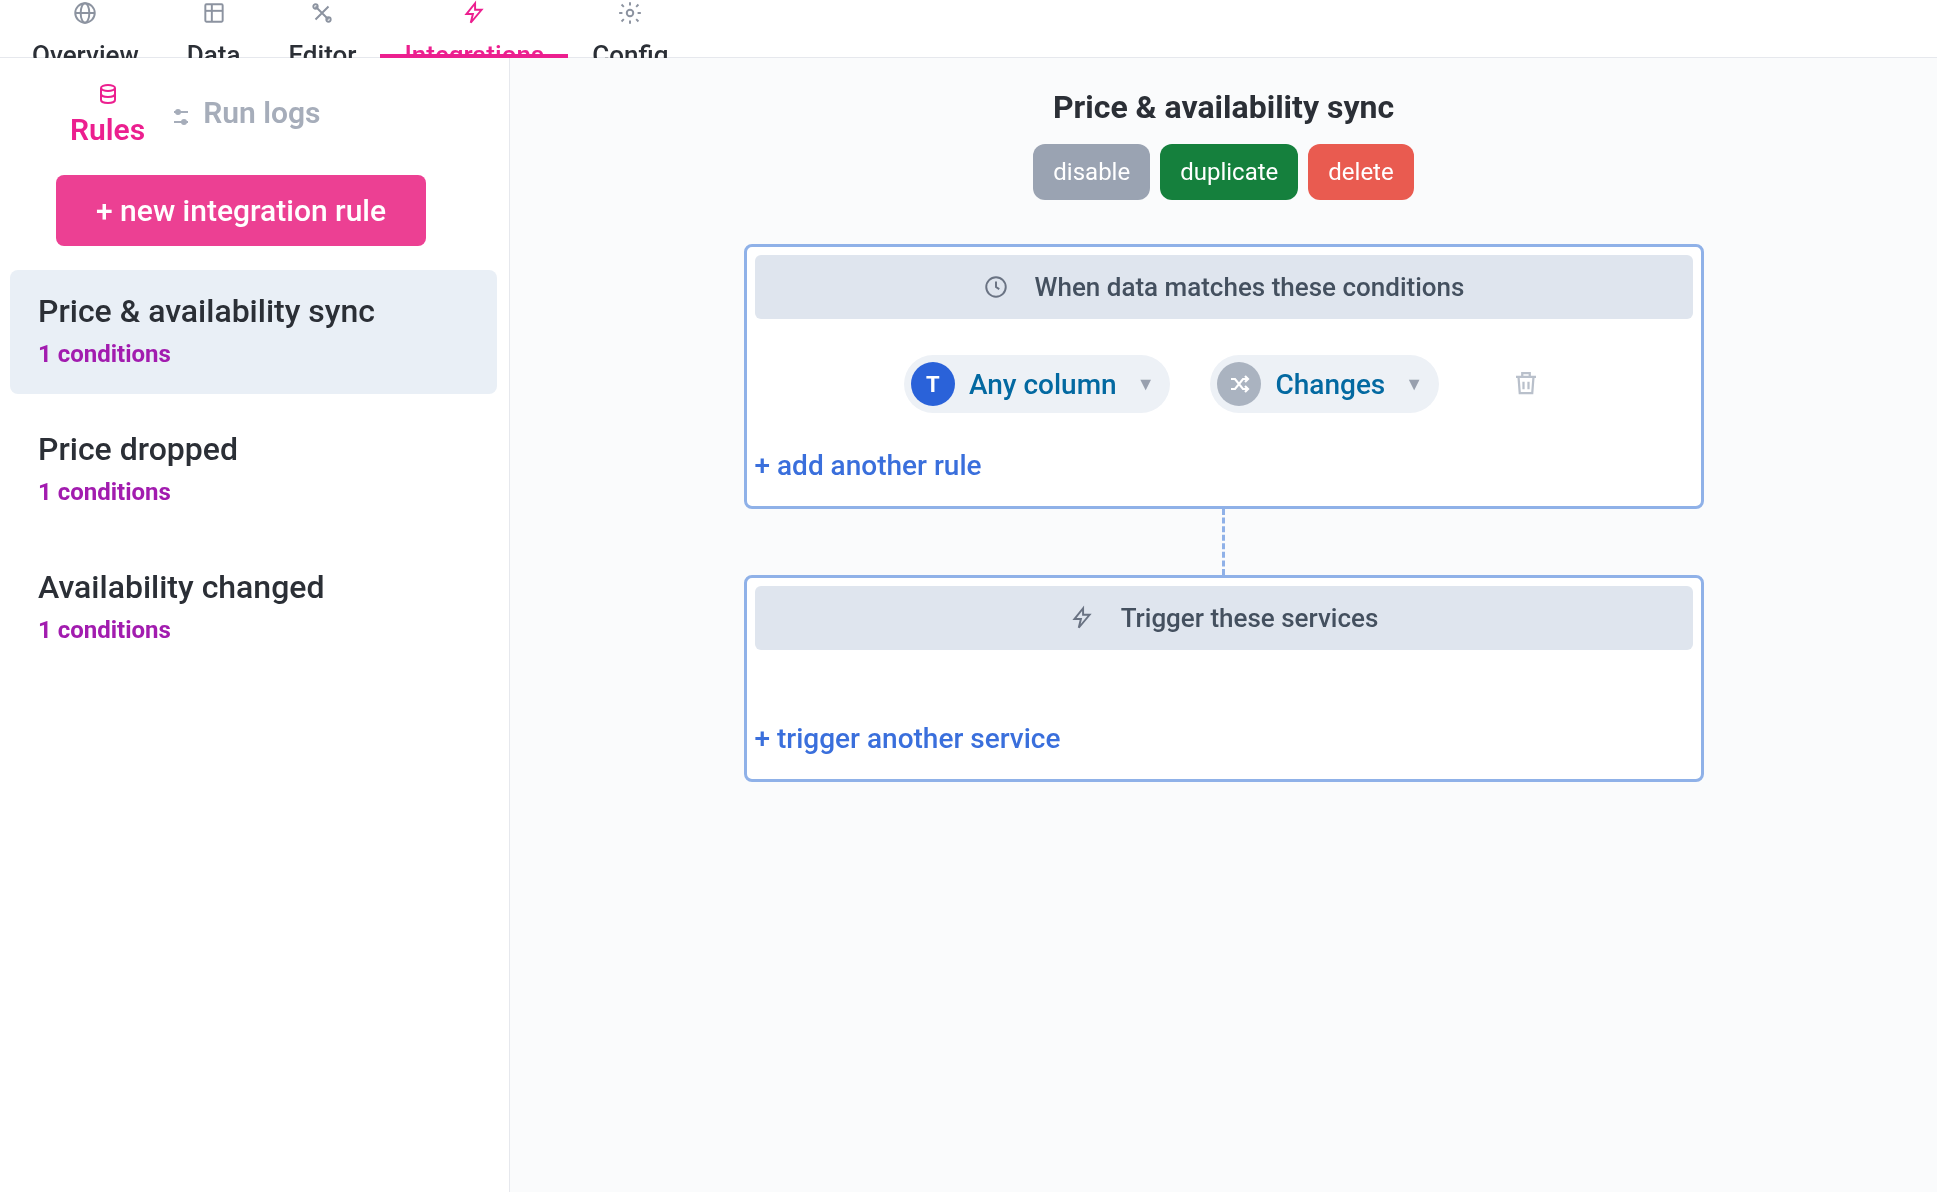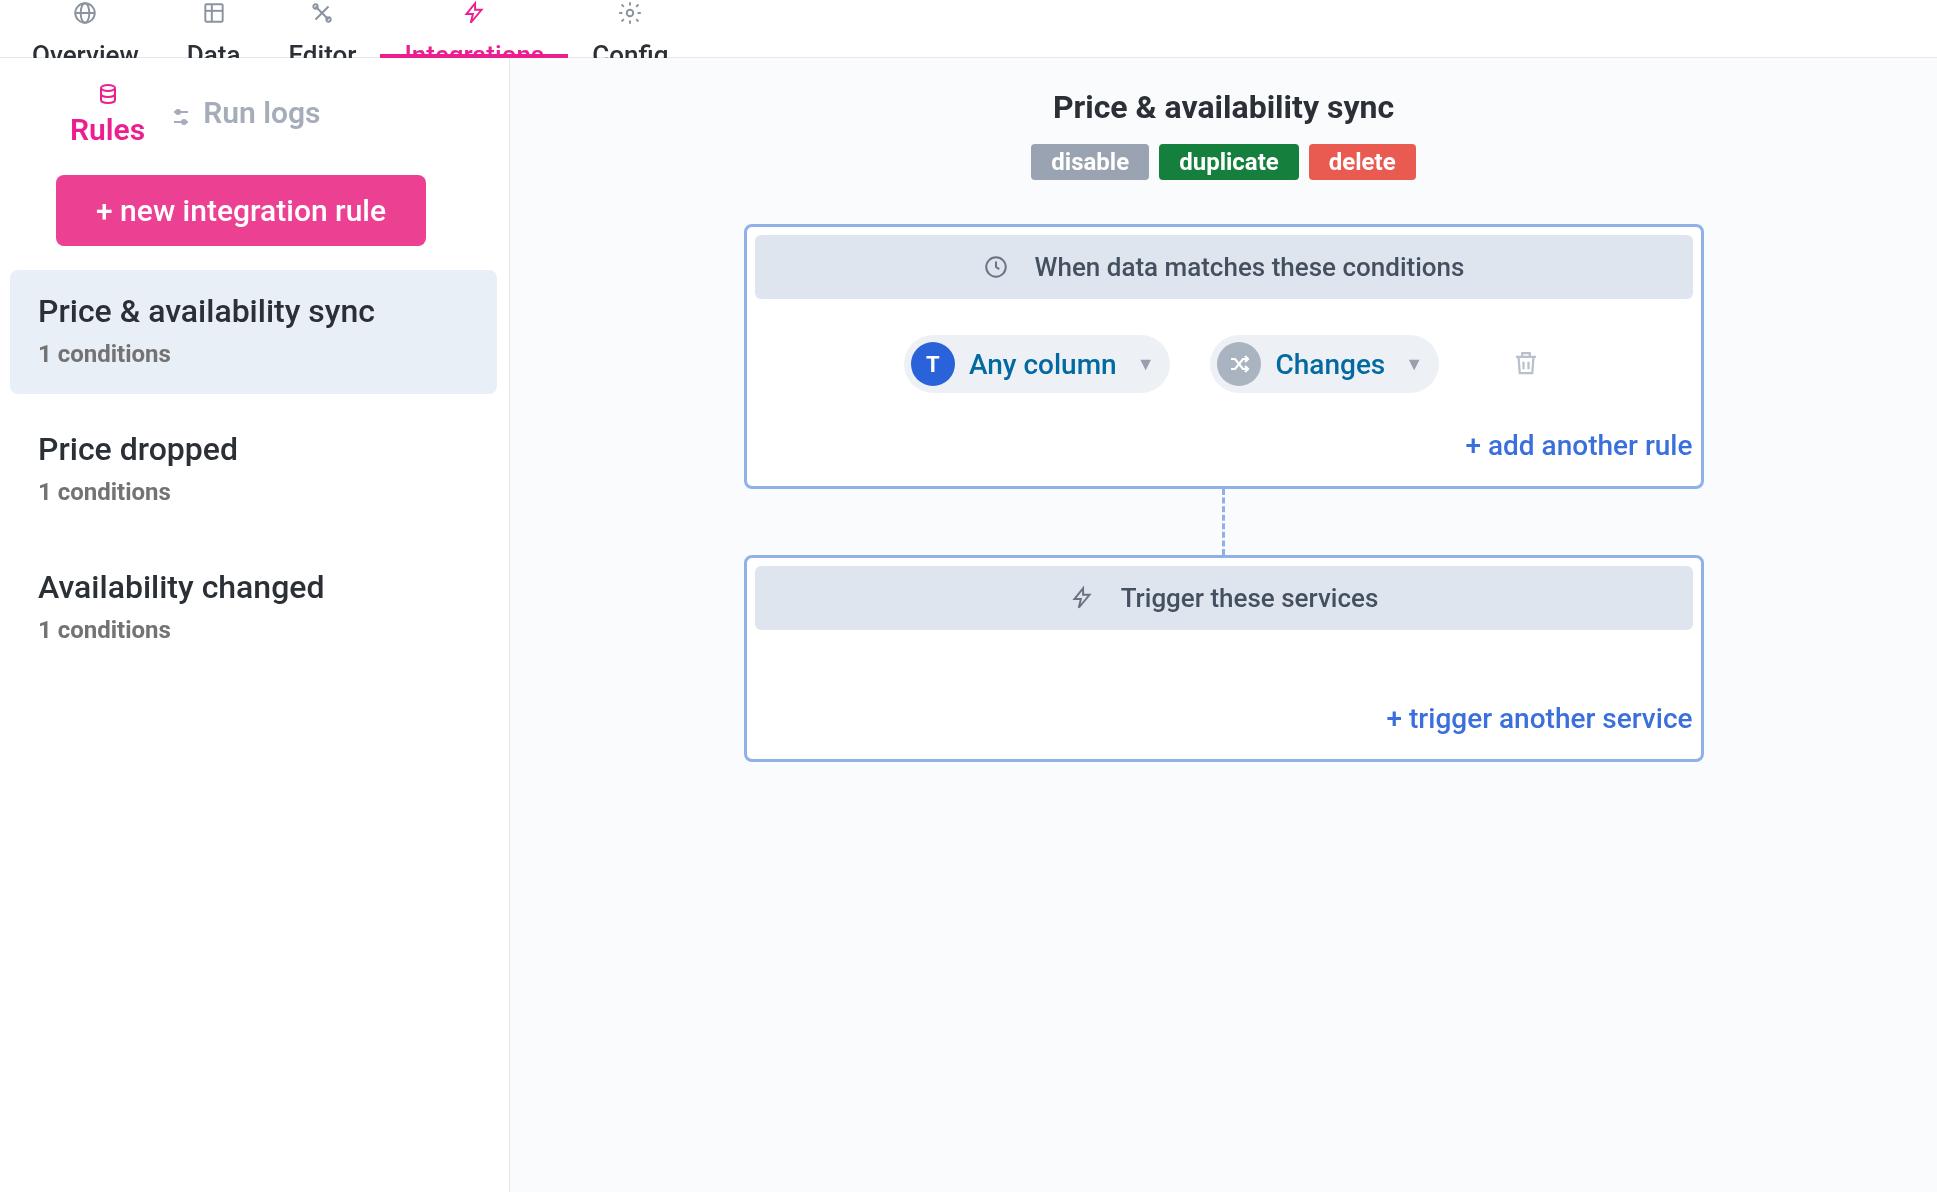--- a/index.html
+++ b/index.html
@@ -117,45 +117,45 @@
   }
   .rule-title {
     font-size: 32px;
     font-weight: 500;
     color: #2b2f36;
     margin-bottom: 10px;
   }
   .rule-sub {
     font-size: 24px;
     font-weight: 700;
-    color: #737373;
+    color: #a21caf;
   }
 
   
   .main-header {
     text-align: center;
     margin-top: 6px;
   }
   .main-title {
     font-size: 32px;
     font-weight: 700;
     color: #2b2f36;
   }
   .action-row {
     display: flex;
     gap: 10px;
     justify-content: center;
     margin-top: 18px;
   }
   .pill {
     border: none;
-    border-radius: 4px;
-    padding: 4px 20px;
+    border-radius: 12px;
+    padding: 14px 20px;
     font-size: 24px;
-    font-weight: 700;
+    font-weight: 400;
     color: #fff;
     cursor: pointer;
   }
   .pill.grey { background: #9aa3b2; }
   .pill.blue { background: #15803d; }
   .pill.red  { background: #e95b50; }
 
   
   .panel-stack {
     margin-top: 44px;
@@ -237,21 +237,21 @@
     border: none;
     cursor: pointer;
     width: 34px;
     height: 34px;
     color: #b9c0cb;
     margin-left: 30px;
   }
   .trash-btn svg { width: 30px; height: 30px; }
 
   .add-link {
-    text-align: right;
+    text-align: left;
     font-size: 28px;
     color: #3a6fdc;
     font-weight: 500;
     cursor: pointer;
     padding: 12px 0 6px 0;
   }
 
   .connector {
     width: 0;
     height: 66px;

